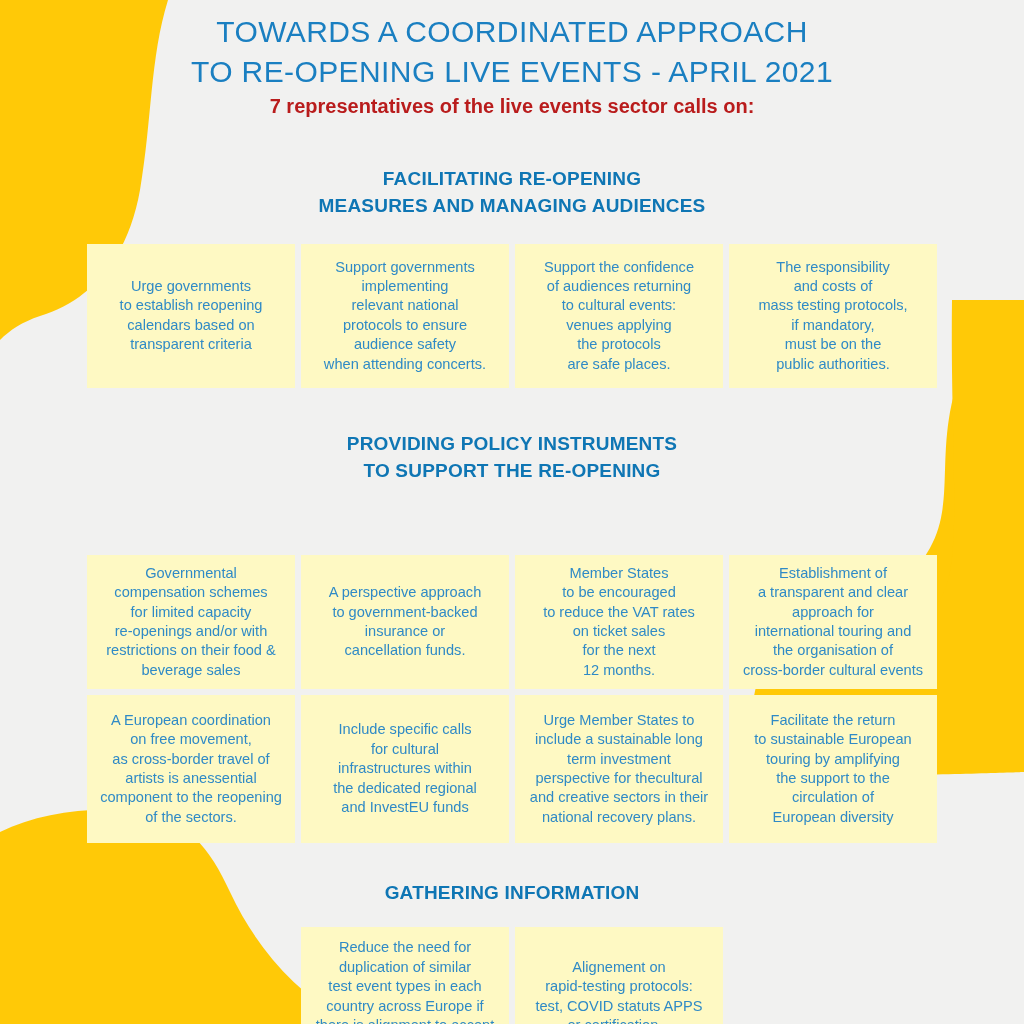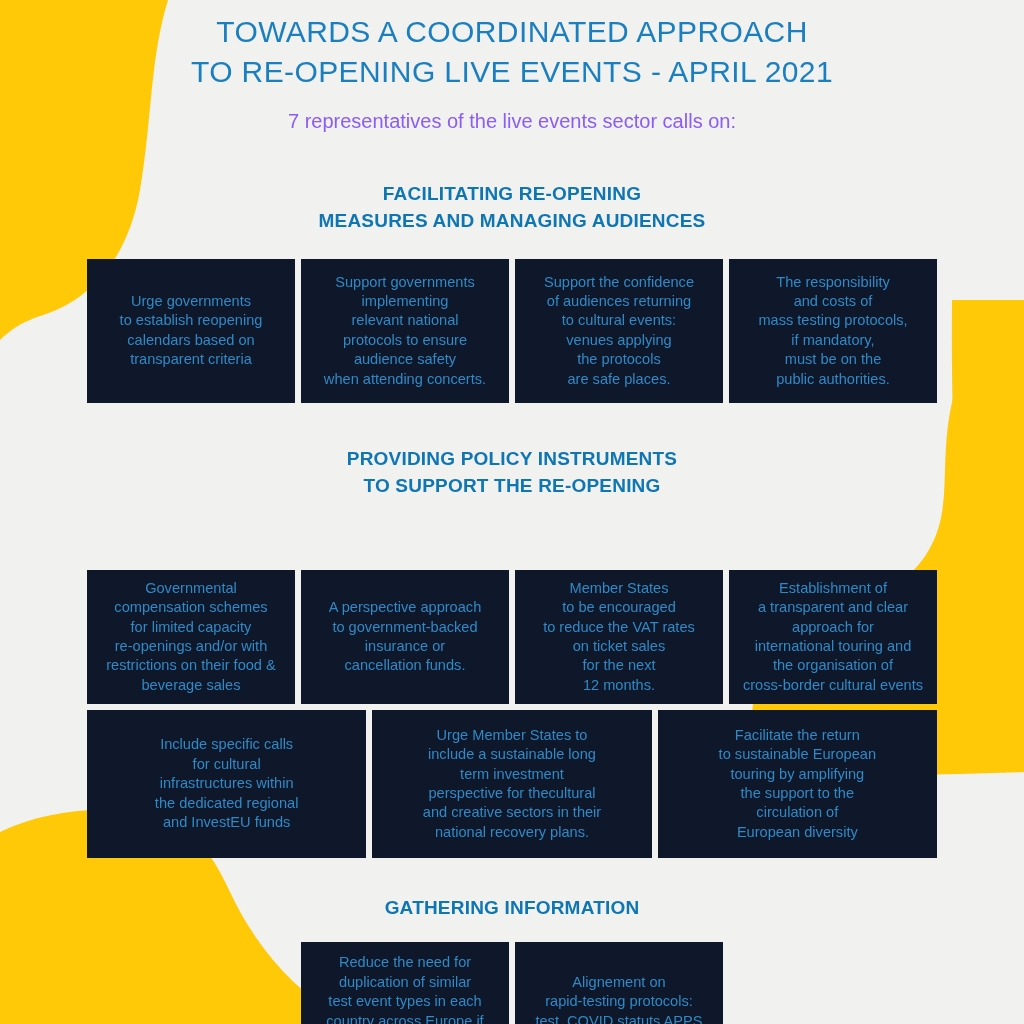--- a/index.html
+++ b/index.html
@@ -40,24 +40,24 @@
   .main-title {
     color: #1a7fc1;
     font-size: 30px;
     letter-spacing: 0.4px;
     line-height: 1.33;
     font-weight: 400;
     margin: 0;
     white-space: pre-line;
   }
   .subtitle {
-    color: #8b5cf6;
+    color: #b91c1c;
     font-size: 20px;
-    margin: 17px 0 0 0;
-    font-weight: 400;
+    margin: 2px 0 0 0;
+    font-weight: 700;
     line-height: 1.2;
   }
   
   .section-heading {
     position: relative;
     z-index: 3;
     text-align: center;
     color: #0f76b4;
     font-size: 19px;
     font-weight: bold;
@@ -73,21 +73,21 @@
     gap: 6px;
     box-sizing: border-box;
   }
   .grid.wide {
     margin: 0 87px 0 87px;
   }
   .grid.narrow {
     justify-content: center;
   }
   .card {
-    background: #0f172a;
+    background: #fef9c3;
     color: #2f8ac6;
     font-size: 14.6px;
     line-height: 1.33;
     text-align: center;
     display: flex;
     align-items: center;
     justify-content: center;
     padding: 8px 7px;
     box-sizing: border-box;
     white-space: pre-line;
@@ -182,20 +182,26 @@
 12 months.</div>
     <div class="card">Establishment of
 a transparent and clear
 approach for
 international touring and
 the organisation of
 cross-border cultural events</div>
   </div>
   <div class="sp-e"></div>
   <div class="grid wide row-sec2b">
+    <div class="card">A European coordination
+on free movement,
+as cross-border travel of
+artists is anessential
+component to the reopening
+of the sectors.</div>
     <div class="card">Include specific calls
 for cultural
 infrastructures within
 the dedicated regional
 and InvestEU funds</div>
     <div class="card">Urge Member States to
 include a sustainable long
 term investment
 perspective for thecultural
 and creative sectors in their

